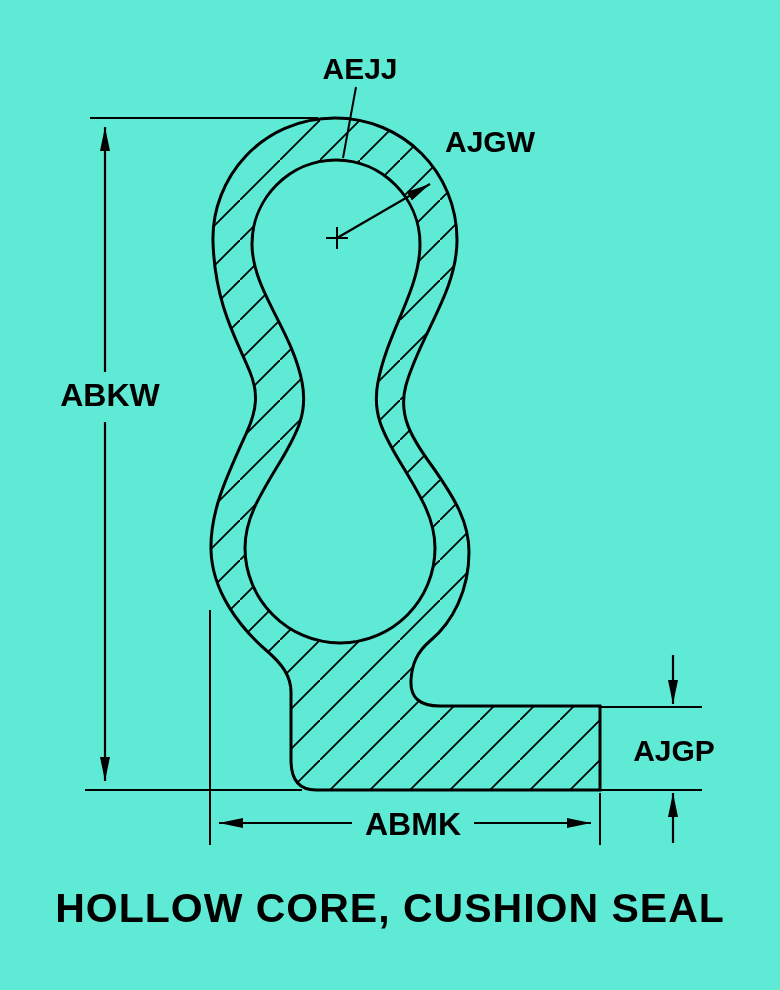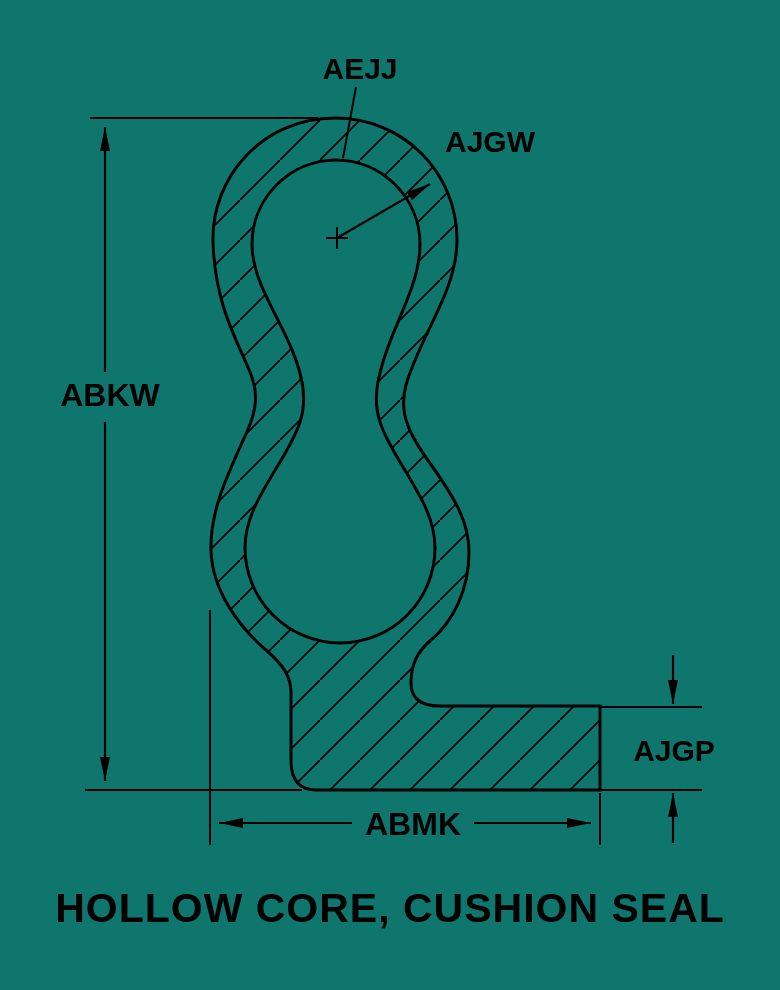--- a/index.html
+++ b/index.html
@@ -4,21 +4,21 @@
 <style>
   html, body {
     margin: 0;
     padding: 0;
     background: #ffffff;
   }
   .canvas {
     position: relative;
     width: 780px;
     height: 990px;
-    background: #0f766e;
+    background: #5eead4;
     font-family: "Liberation Sans", sans-serif;
     overflow: hidden;
   }
   svg { display: block; }
   .dim-label {
     font-family: "Liberation Sans", sans-serif;
     font-weight: bold;
     font-size: 32px;
     fill: #000000;
   }

